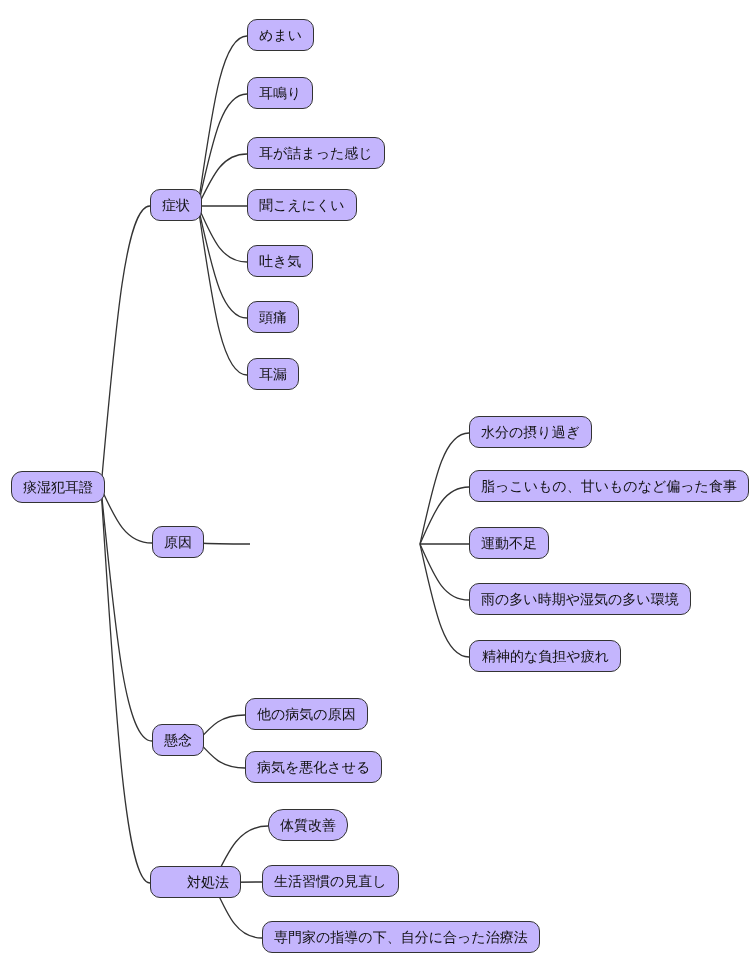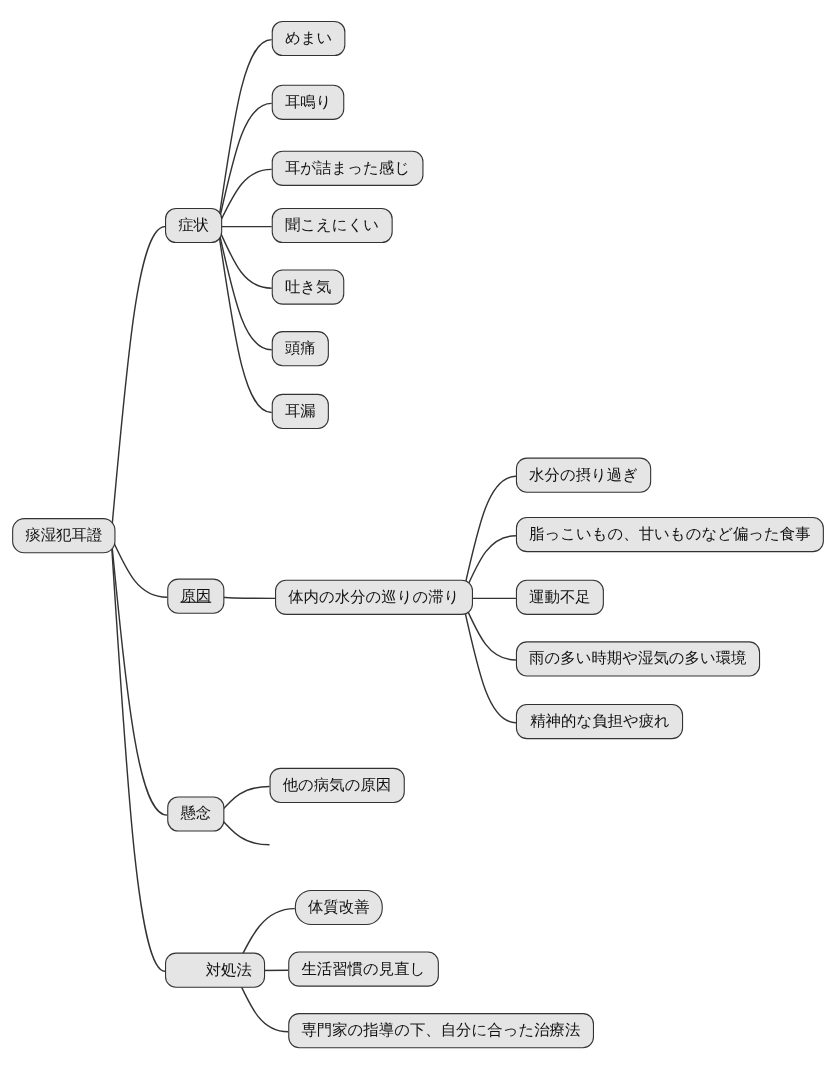--- a/index.html
+++ b/index.html
@@ -23,21 +23,21 @@
     height: 978px;
   }
   .edges path {
     fill: none;
     stroke: #333333;
     stroke-width: 1.3;
   }
   .node {
     position: absolute;
     box-sizing: border-box;
-    background: #e5e5e5;
+    background: #c4b5fd;
     border: 1.5px solid #333333;
     border-radius: 10px;
     padding: 5px 11px;
     font-size: 14px;
     line-height: 1.45;
     color: #111111;
     white-space: nowrap;
     text-align: center;
   }
 </style>
@@ -72,39 +72,39 @@
     <path d="M198,741 C212,757 221,768 245,768"></path>
 
     <path d="M213,883 C229,849 240,826 268,826"></path>
     <path d="M213,883 C228,882 237,882 262,882"></path>
     <path d="M213,883 C228,916 237,938 262,938"></path>
   </svg>
 
   <div class="node" style="left:11px; top:471px;border-radius:11px;">痰湿犯耳證</div>
 
   <div class="node" style="left:150px; top:189px;">症状</div>
-  <div class="node" style="left:152px; top:526px;text-decoration:underline;">原因</div>
+  <div class="node" style="left:152px; top:526px;">原因</div>
   <div class="node" style="left:152px; top:724px;">懸念</div>
   <div class="node" style="left:150px; top:866px;padding-left:36px;">対処法</div>
 
   <div class="node" style="left:247px; top:19px;">めまい</div>
   <div class="node" style="left:247px; top:77px;">耳鳴り</div>
   <div class="node" style="left:247px; top:137px;">耳が詰まった感じ</div>
   <div class="node" style="left:247px; top:189px;">聞こえにくい</div>
   <div class="node" style="left:247px; top:245px;">吐き気</div>
   <div class="node" style="left:247px; top:301px;">頭痛</div>
   <div class="node" style="left:247px; top:358px;">耳漏</div>
 
-  <div class="node" style="left:250px; top:527px;">体内の水分の巡りの滞り</div>
 
   <div class="node" style="left:469px; top:416px;">水分の摂り過ぎ</div>
   <div class="node" style="left:469px; top:470px;">脂っこいもの、甘いものなど偏った食事</div>
   <div class="node" style="left:469px; top:527px;">運動不足</div>
   <div class="node" style="left:469px; top:583px;">雨の多い時期や湿気の多い環境</div>
   <div class="node" style="left:469px; top:640px;padding-left:12px;">精神的な負担や疲れ</div>
 
   <div class="node" style="left:245px; top:698px;">他の病気の原因</div>
+  <div class="node" style="left:245px; top:751px;">病気を悪化させる</div>
 
   <div class="node" style="left:268px; top:809px;border-radius:15px;">体質改善</div>
   <div class="node" style="left:262px; top:865px;">生活習慣の見直し</div>
   <div class="node" style="left:262px; top:921px;">専門家の指導の下、自分に合った治療法</div>
 
 </div>
 
 </body></html>

